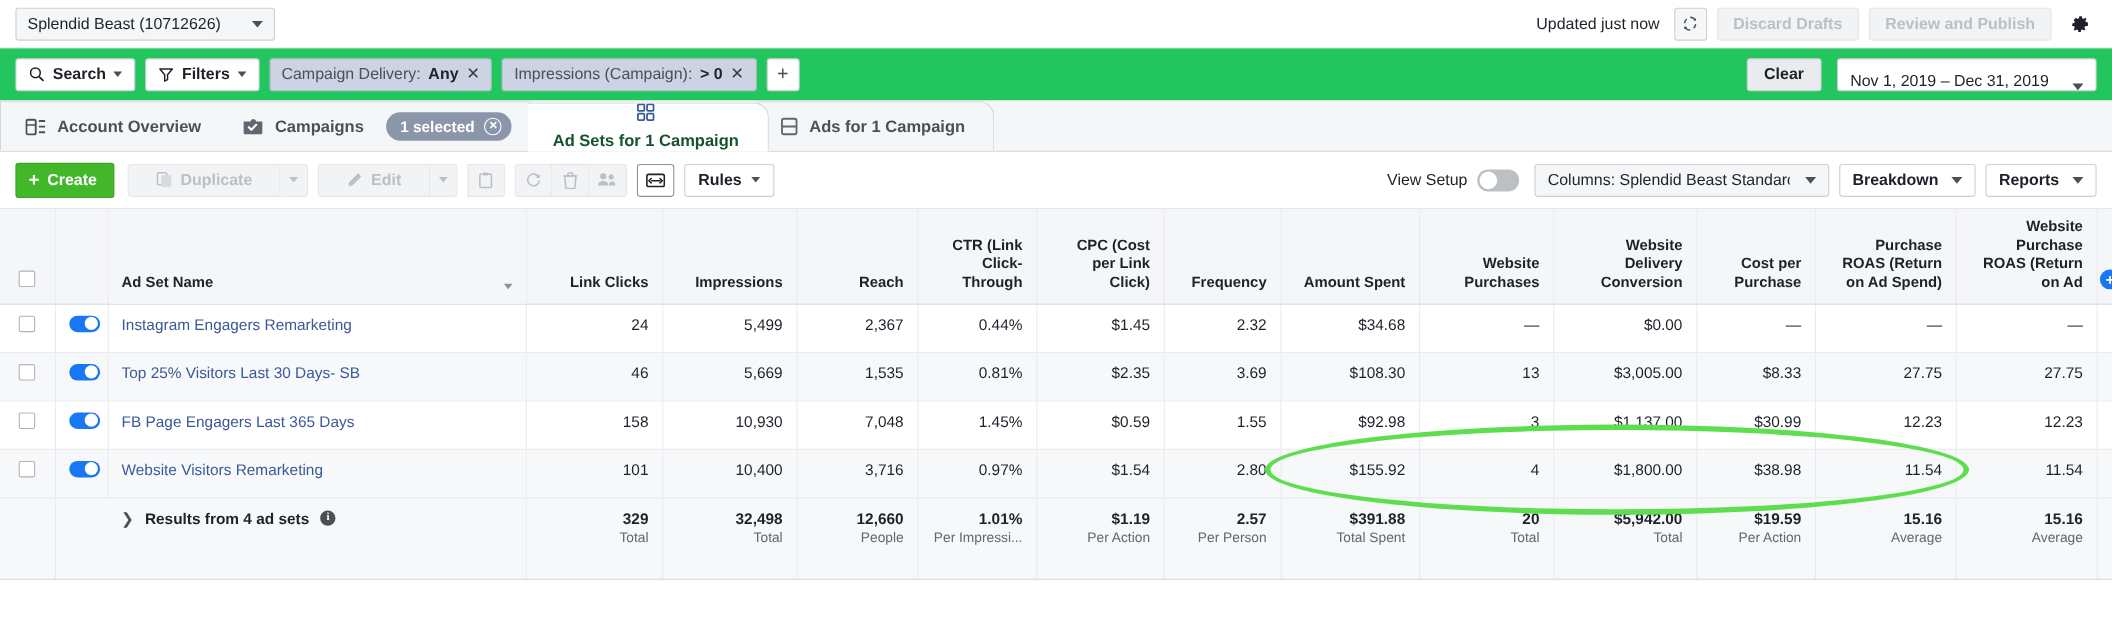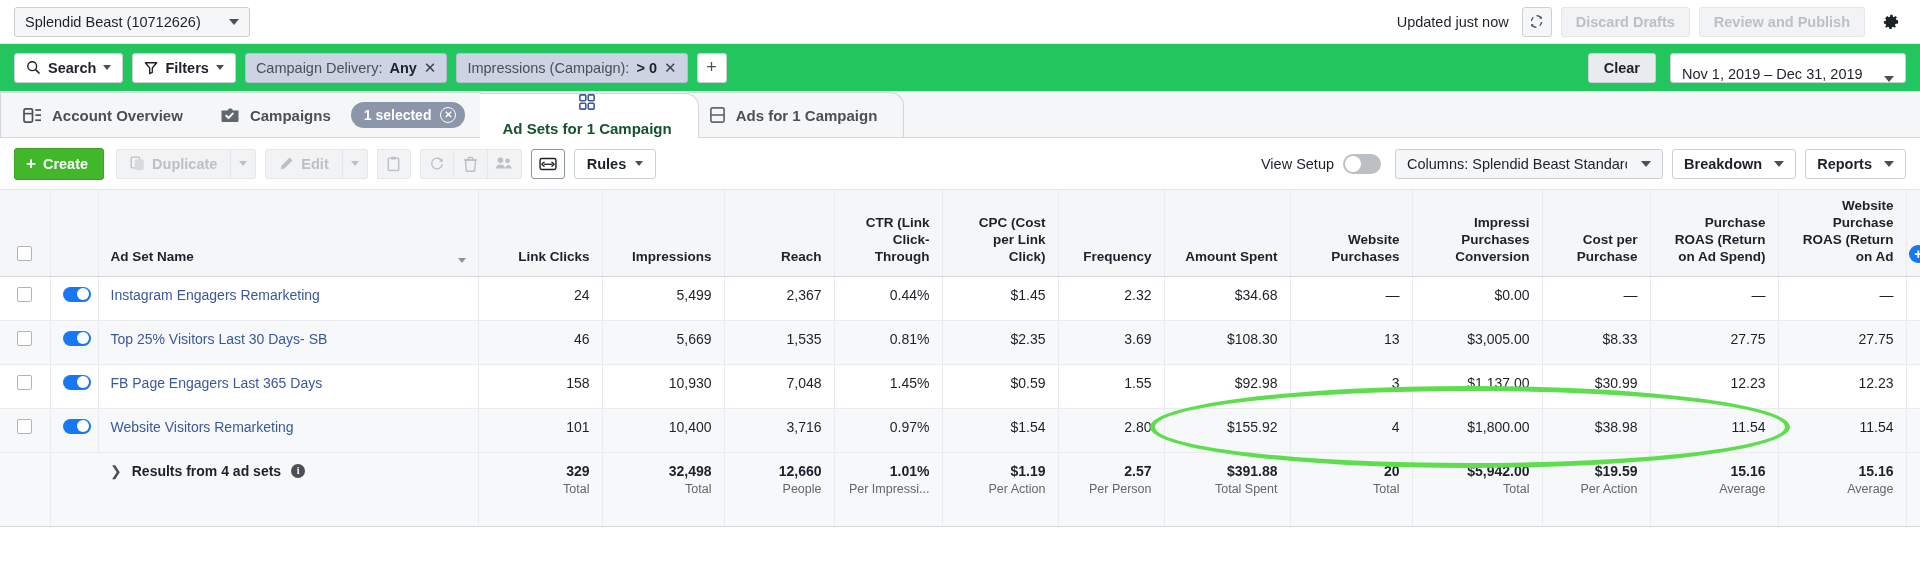--- a/index.html
+++ b/index.html
@@ -107,21 +107,21 @@
     height: 52px; flex: 0 0 52px; display: flex; align-items: center;
     padding: 0 14px; background: #fff; border-bottom: 1px solid #e3e6ea;
   }
   .create-btn {
     height: 32px; padding: 0 15px 0 11px; background: #42b72a; border: 1px solid #3ba424;
     border-radius: 3px; color: #fff; font-size: 14.5px; font-weight: 700;
     display: flex; align-items: center; gap: 7px; cursor: pointer; margin-right: 12px;
   }
   .grp { display: flex; align-items: center; margin-right: 9px; }
   .tbtn {
-    height: 30px; padding: 0 13px; border: 1px solid #e4e6eb; background: #f2f3f5;
+    height: 30px; padding: 0 25px; border: 1px solid #e4e6eb; background: #f2f3f5;
     display: flex; align-items: center; gap: 7px; font-size: 14.5px; font-weight: 700;
     color: #bcc0c4; cursor: default;
   }
   .tbtn.l { border-radius: 3px 0 0 3px; }
   .tbtn.r { border-radius: 0 3px 3px 0; border-left: none; padding: 0 8px; }
   .iconrow { display: flex; align-items: center; margin-right: 9px; }
   .ibx {
     width: 34px; height: 30px; border: 1px solid #e4e6eb; background: #f2f3f5;
     display: flex; align-items: center; justify-content: center; cursor: default;
   }
@@ -428,21 +428,21 @@
             <span class="caret sm" style="position:absolute;right:12px;bottom:13px;border-top-color:#8d949e;"></span>
           </th>
           <th>Link Clicks</th>
           <th>Impressions</th>
           <th>Reach</th>
           <th>CTR (Link Click-Through</th>
           <th>CPC (Cost per Link Click)</th>
           <th>Frequency</th>
           <th>Amount Spent</th>
           <th>Website Purchases</th>
-          <th>Impressi Purchases Conversion</th>
+          <th>Website Delivery Conversion</th>
           <th>Cost per Purchase</th>
           <th>Purchase ROAS (Return on Ad Spend)</th>
           <th>Website Purchase ROAS (Return on Ad</th>
           <th class="mid" style="border-right:none;padding:0 0 12px 0;">
             <span class="plusc">+</span>
           </th>
         </tr>
       </thead>
       <tbody>
 

